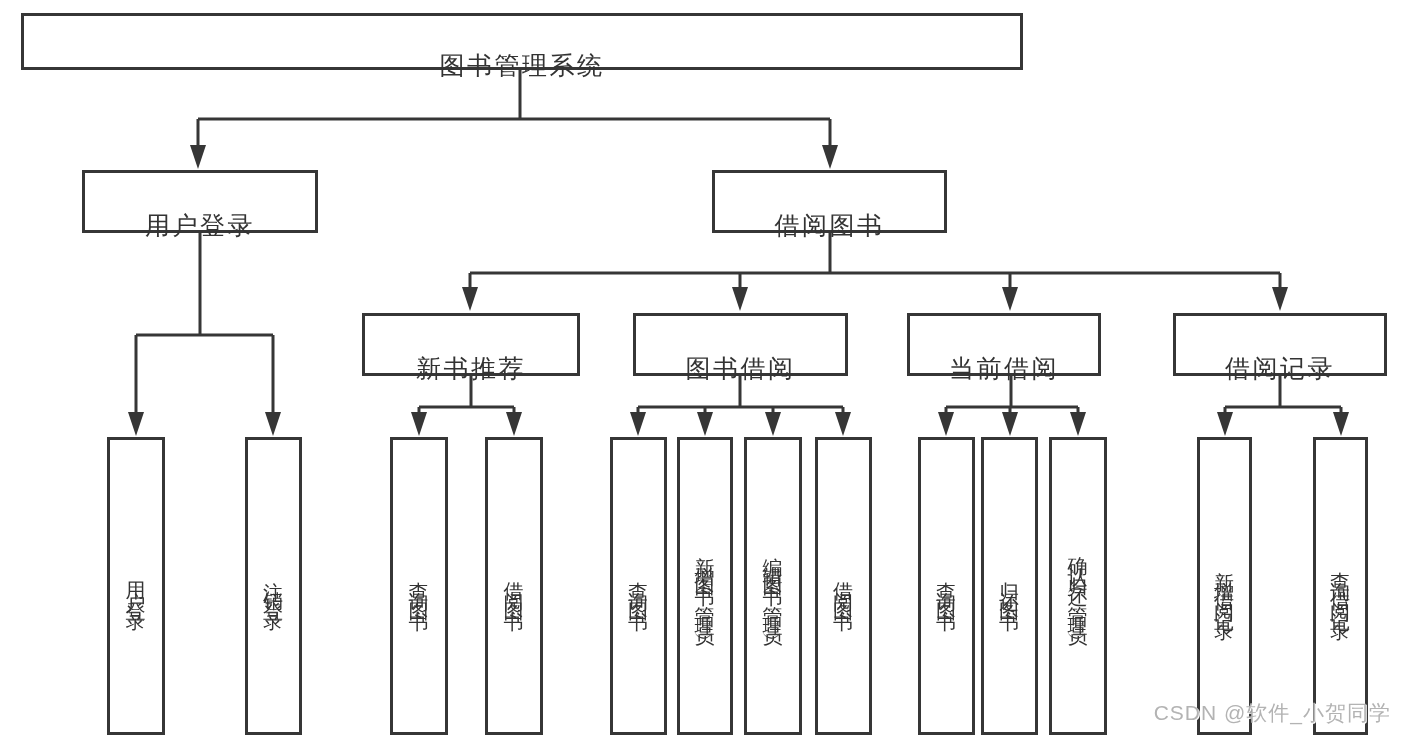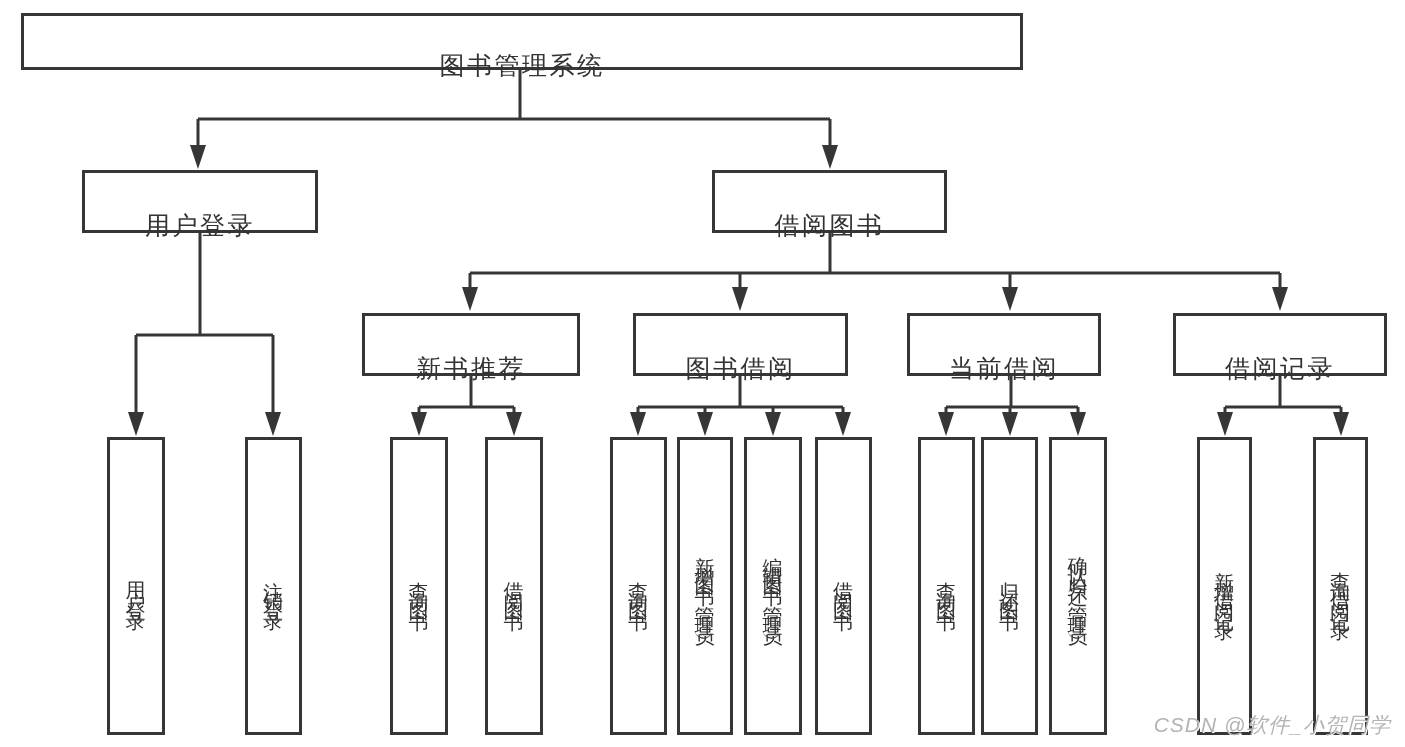--- a/index.html
+++ b/index.html
@@ -43,27 +43,26 @@
     writing-mode: vertical-rl;
     text-orientation: mixed;
     font-size: 20px;
     line-height: 1;
     letter-spacing: 10px;
     white-space: nowrap;
   }
   .watermark {
     position: absolute;
     right: 14px;
-    bottom: 8px;
+    bottom: 20px;
     font-size: 21px;
     letter-spacing: 1px;
     color: #b3b3b3;
     text-shadow: 1px 1px 0 #ffffff;
     white-space: nowrap;
-    font-style: italic;
   }
 </style>
 </head>
 <body>
 
 <div class="canvas">
 
   <svg class="wires" width="1405" height="747" viewBox="0 0 1405 747" xmlns="http://www.w3.org/2000/svg">
 
     <path class="wire" d="M520 70 V119 M198 119 H830 M198 119 V150 M830 119 V150"></path>

